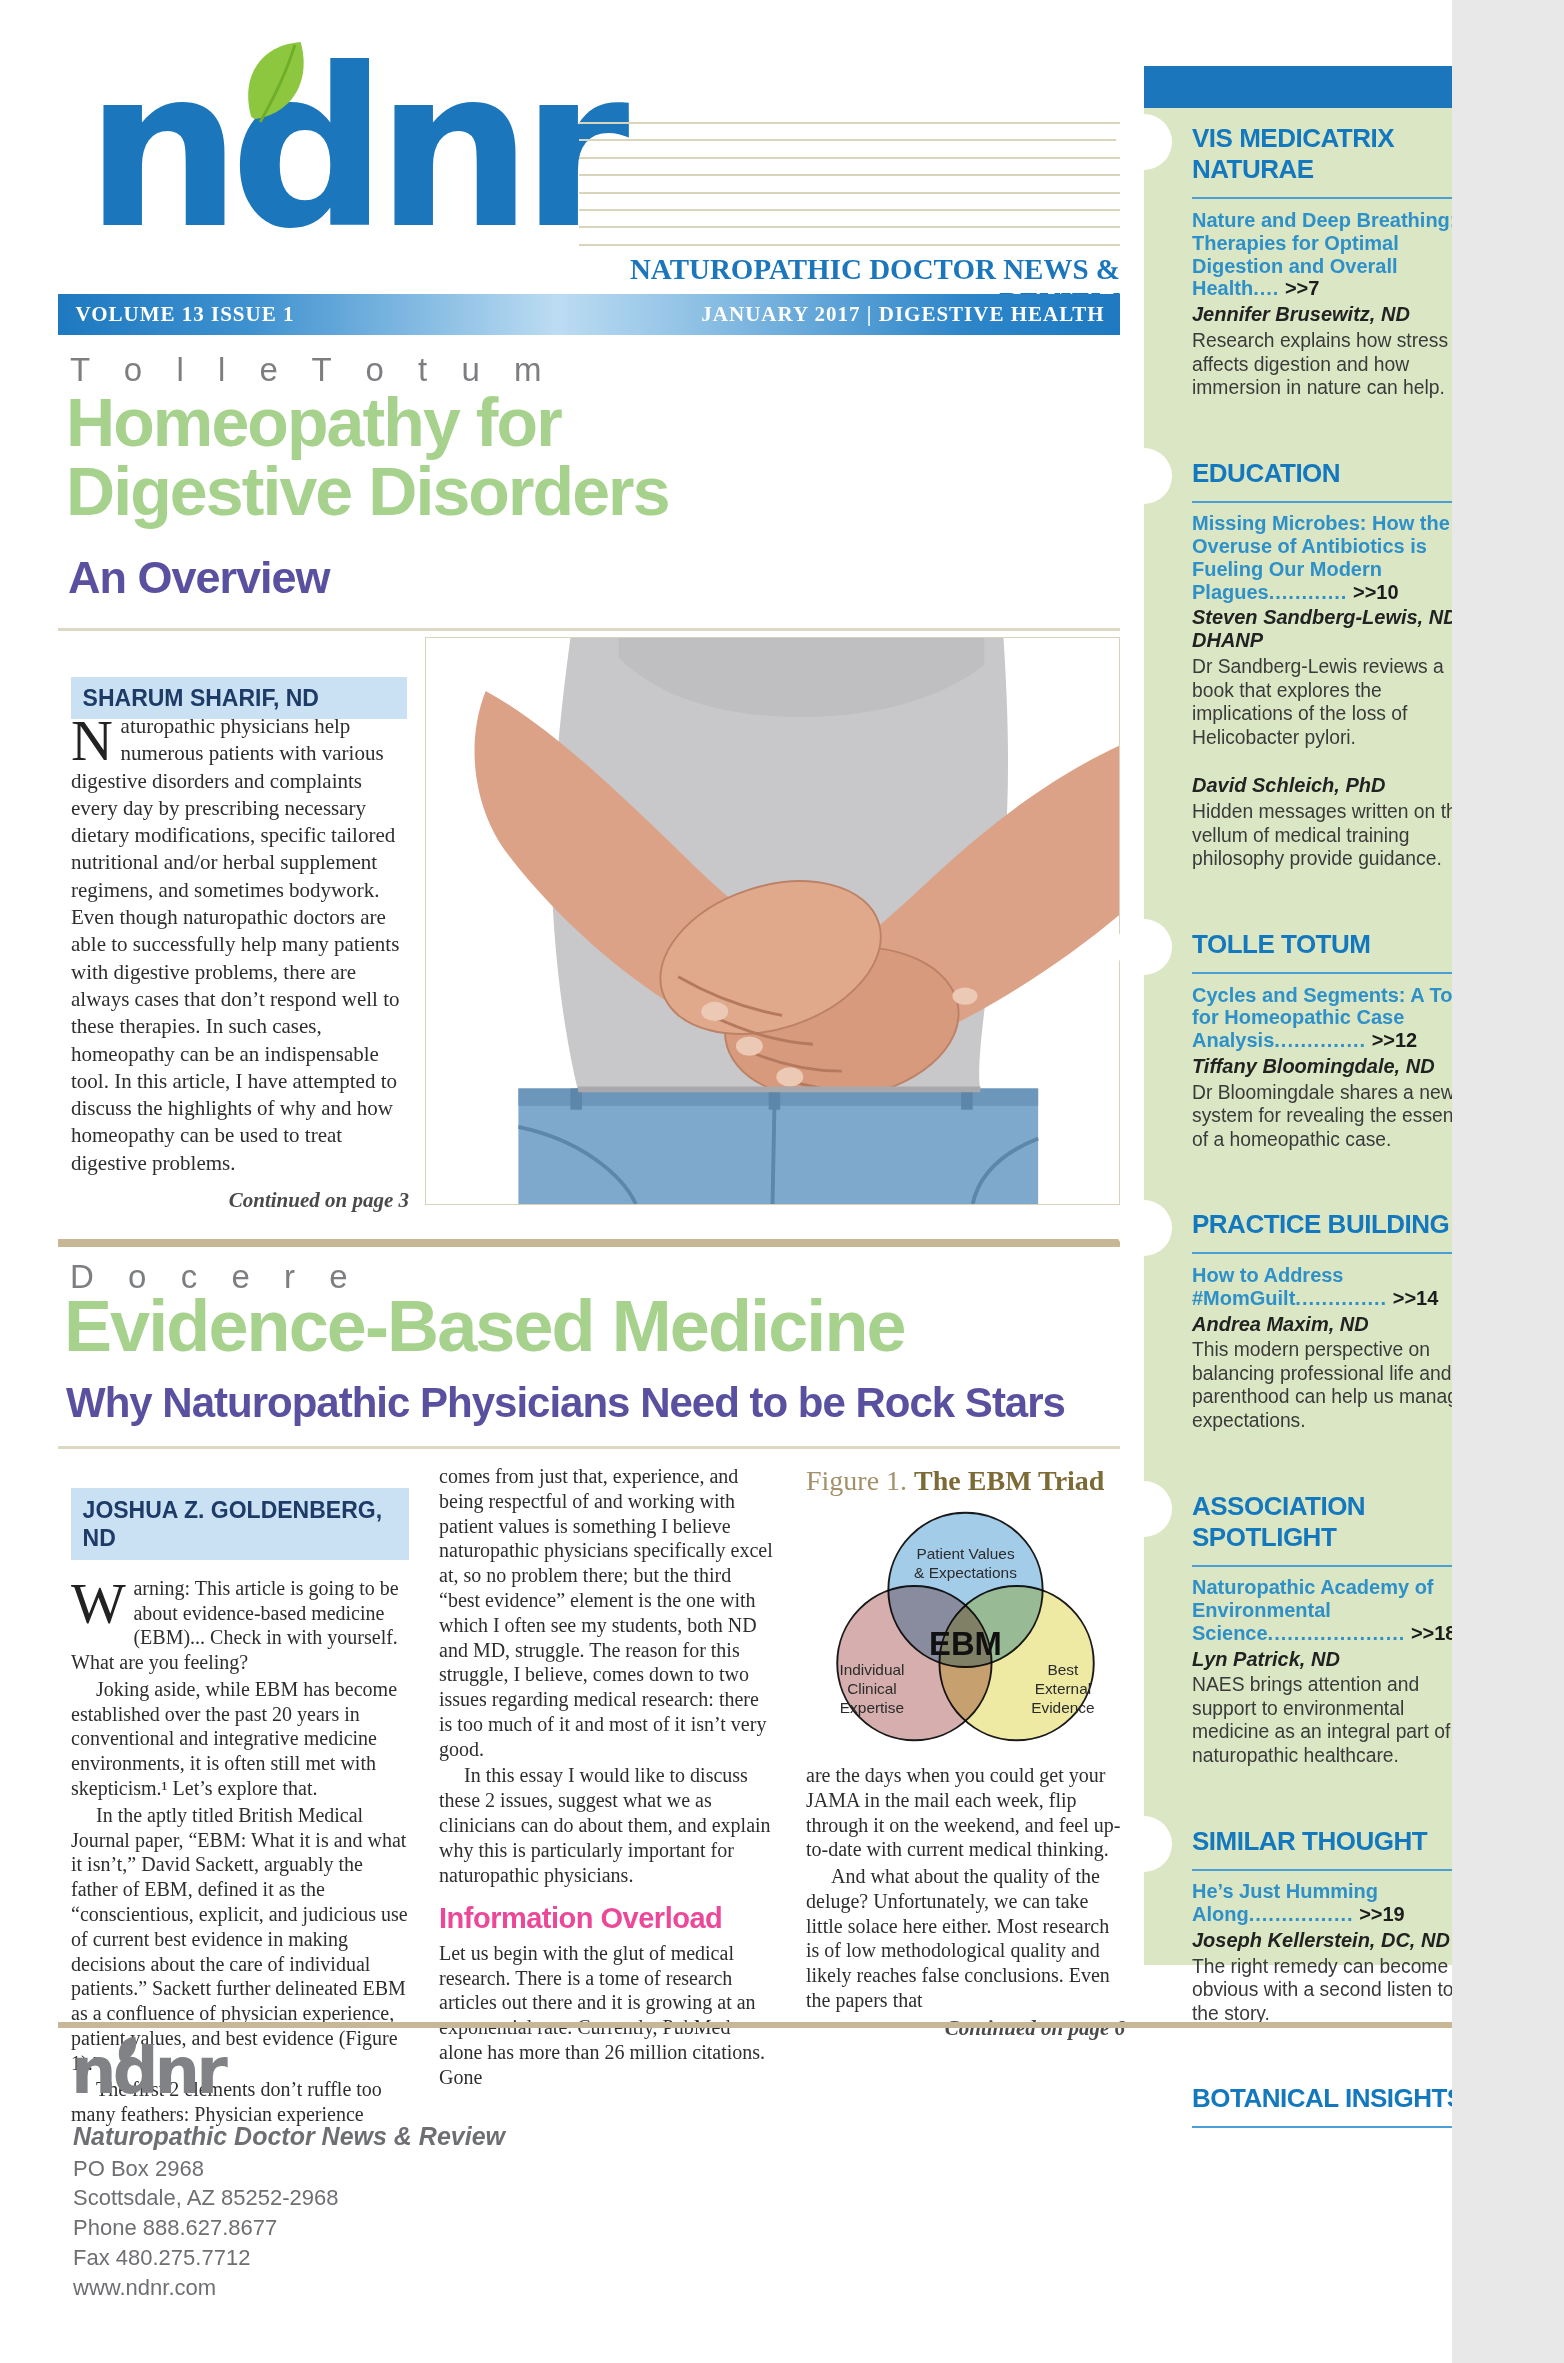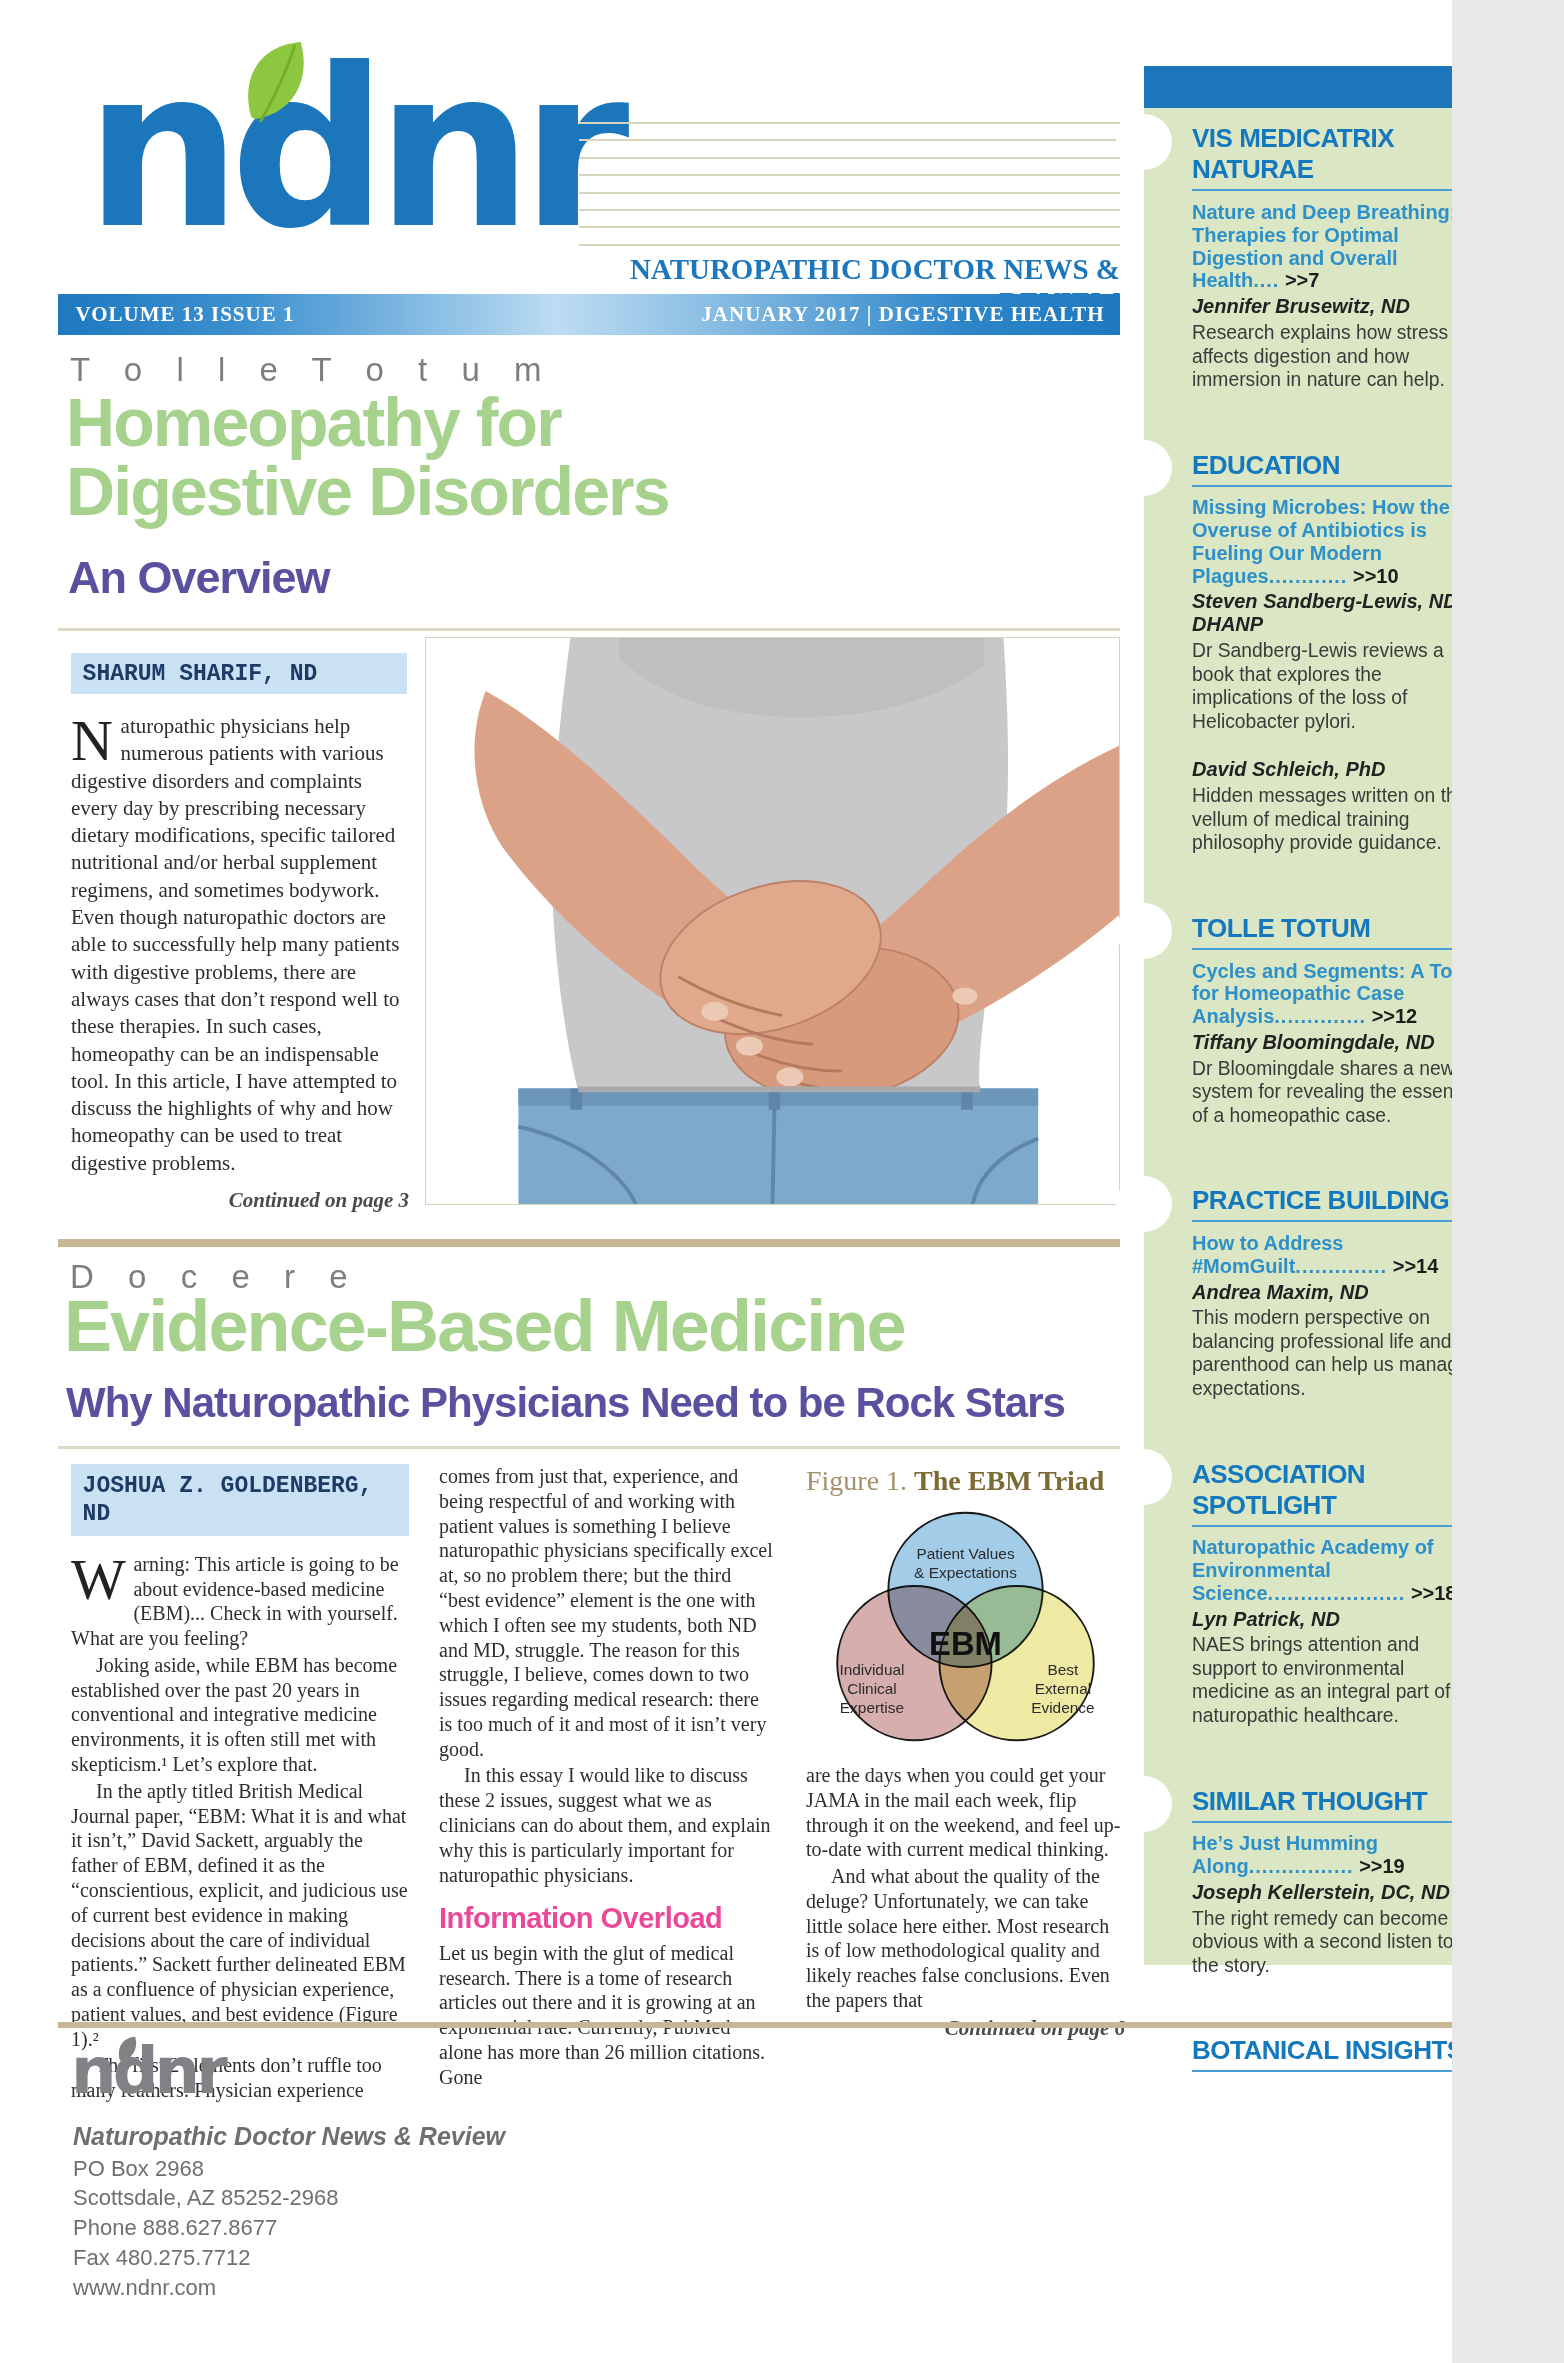--- a/index.html
+++ b/index.html
@@ -21,22 +21,22 @@
   .mast-bar span{font-family:"Liberation Serif",serif;font-weight:bold;font-size:21px;color:#fff;letter-spacing:1px;}
   .mast-bar .l{padding-left:17.4px;}
   .mast-bar .r{padding-right:15.4px;}
 
   
   .kicker{font-size:33px;color:#7d7e81;letter-spacing:0.38em;font-weight:400;}
   .headline{font-weight:bold;color:#a7d28e;letter-spacing:-1.9px;line-height:1.02;}
   .subhead{font-weight:bold;color:#5a50a0;letter-spacing:-1px;}
   .thinrule{height:2.9px;background:#ddd8c3;}
   .fatrule{height:7.7px;background:#c8b794;}
-  .byline-box{background:#c9e1f2;padding:7.7px 11.6px;font-family:Liberation Mono, monospace;
-              font-weight:bold;font-size:23px;color:#1d3b66;}
+  .byline-box{background:#c9e1f2;padding:7.7px 11.6px;font-family:Liberation Sans, sans-serif;
+              font-weight:bold;font-size:23px;color:#1d3b66;margin-top:24px;}
   .body-serif{font-family:"Liberation Serif",serif;color:#2e2e2e;text-align:left;}
   .body-serif p{margin:0 0 1.9px 0;}
   .indent{text-indent:25px;}
   .dropcap{float:left;font-family:"Liberation Serif",serif;font-size:58px;line-height:0.8;
            padding:4.8px 7.7px 0 0;color:#222;}
   .continued{font-family:"Liberation Serif",serif;font-style:italic;font-weight:bold;
              font-size:21px;color:#4a4a4a;text-align:right;}
 
   
   .a1-kicker{left:70px;top:351px;}
@@ -68,21 +68,21 @@
 
   
   .sidebar{left:1144px;top:66px;width:348px;}
   .sb-bluebar{width:348px;height:42px;background:#1b76bc;}
   .sb-green{position:relative;width:282px;height:1834px;background:#dbe7c4;
             padding:0 17.4px 23px 48px;display:flex;flex-direction:column;}
   .inside-clip{overflow:hidden;width:282px;height:124px;margin:1.9px 0 13.5px 0;}
   .sbsec{position:relative;margin-bottom:33px;}
   .notch{position:absolute;left:-76px;top:-9.7px;width:56px;height:56px;border-radius:50%;background:#fff;}
   .sb-head{font-weight:bold;font-size:26px;color:#1478be;letter-spacing:-0.5px;
-           border-bottom:2.9px solid #4a9fd4;padding-bottom:4px;margin-bottom:9.7px;}
+           border-bottom:2.9px solid #4a9fd4;padding-bottom:12px;margin-bottom:9.7px;}
   .sb-item{margin-bottom:25px;}
   .sb-title{font-weight:bold;font-size:20px;line-height:1.14;color:#2e90c9;}
   .sb-dots{color:#2e90c9;font-weight:bold;letter-spacing:1px;}
   .sb-page{color:#1c1c1c;font-weight:bold;}
   .sb-author{font-style:italic;font-weight:bold;font-size:20px;color:#222;margin-top:2.9px;}
   .sb-desc{font-size:19.3px;line-height:1.22;color:#3a3a3a;margin-top:2.9px;}
 
   
   .foot-rule{left:58px;top:2022px;width:1443px;height:5.8px;background:#c8b794;}
   .logo-foot{left:71px;top:2039px;font-family:"DejaVu Sans",sans-serif;font-weight:bold;

